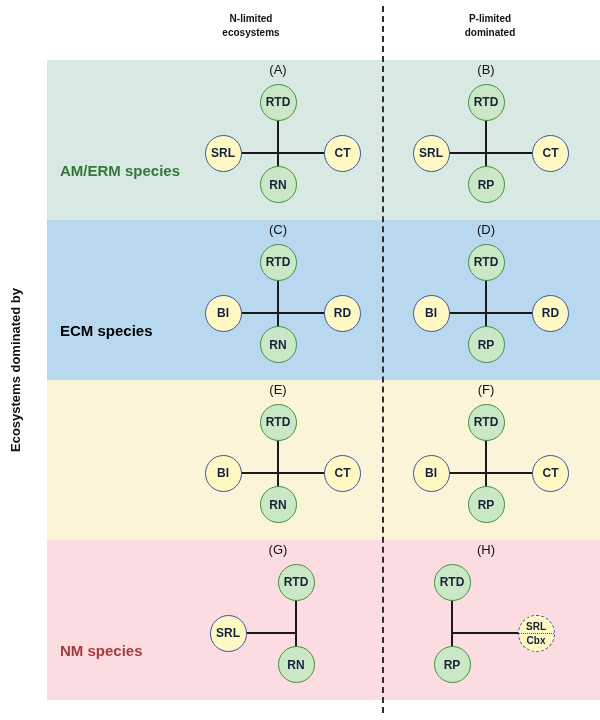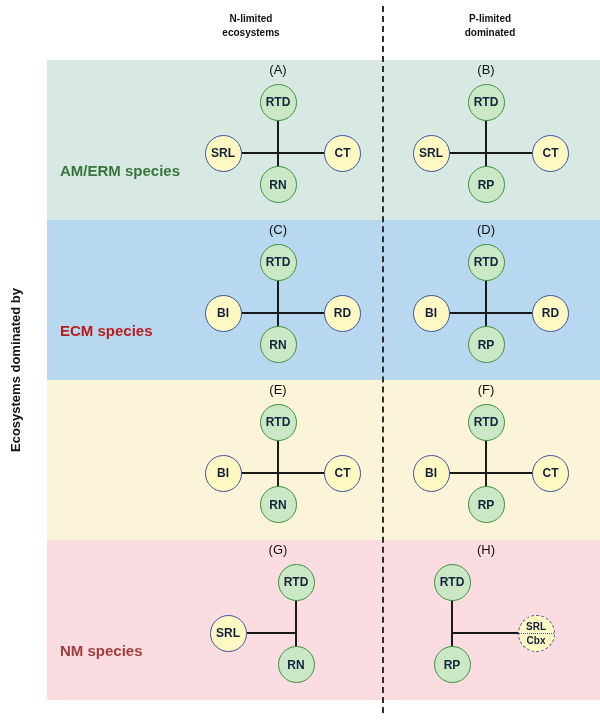--- a/index.html
+++ b/index.html
@@ -23,21 +23,21 @@
   .rows { position:absolute; left:47px; top:60px; width:553px; }
   .row { position:relative; height:160px; }
   .row.r0 { background:#d8e9e3; }
   .row.r1 { background:#b7d8ee; }
   .row.r2 { background:#fcf4d9; }
   .row.r3 { background:#fbdce1; }
 
   .row-label { position:absolute; left:13px; top:50%; transform:translateY(-50%);
     font-weight:700; font-size:15px; width:125px;margin-top:30px; }
   .r0 .row-label { color:#38753b; }
-  .r1 .row-label { color:#b91c1c; }
+  .r1 .row-label { color:#000000; }
   .r2 .row-label { color:#b08b2a; }
   .r3 .row-label { color:#a33c3c; }
 
   .panel { position:absolute; top:0; width:200px; height:160px; }
   .panel.pos1 { left:131px; }
   .panel.pos2 { left:339px; }
 
   .plabel { position:absolute; top:2px; left:0; width:100%; text-align:center;
     font-size:13px; color:#111; }
 

